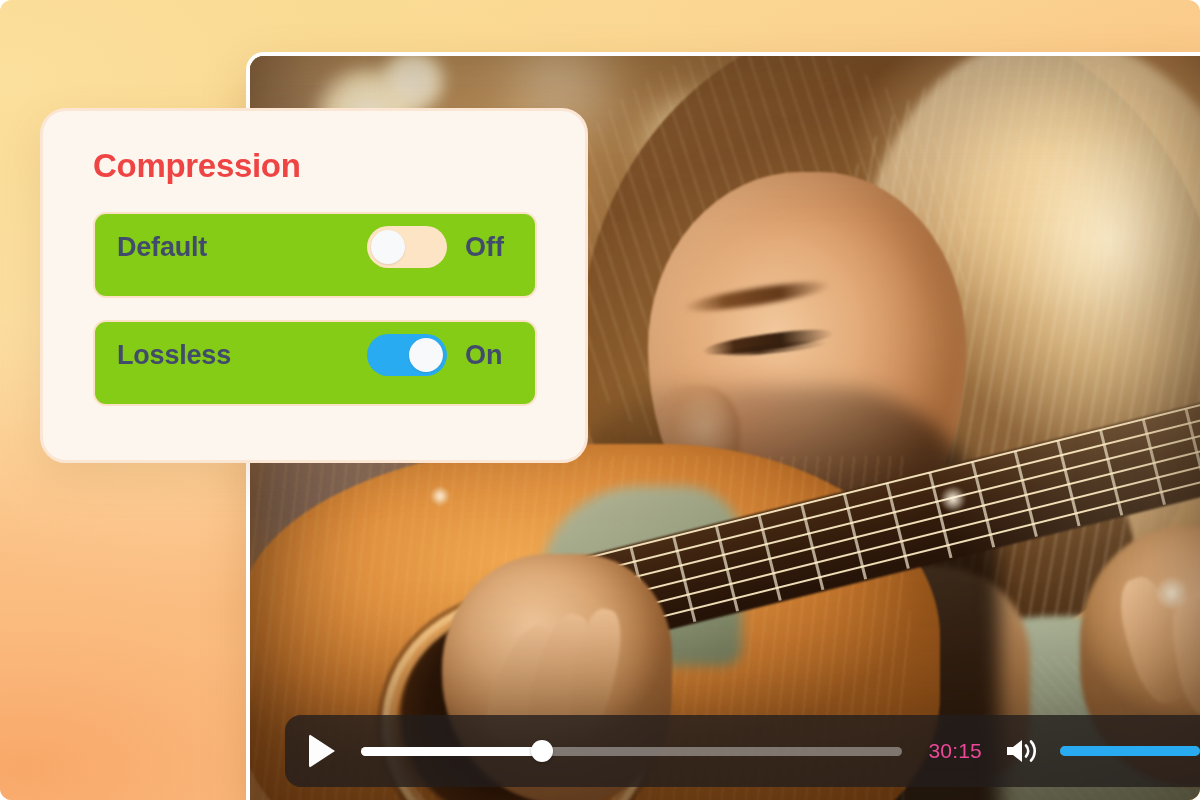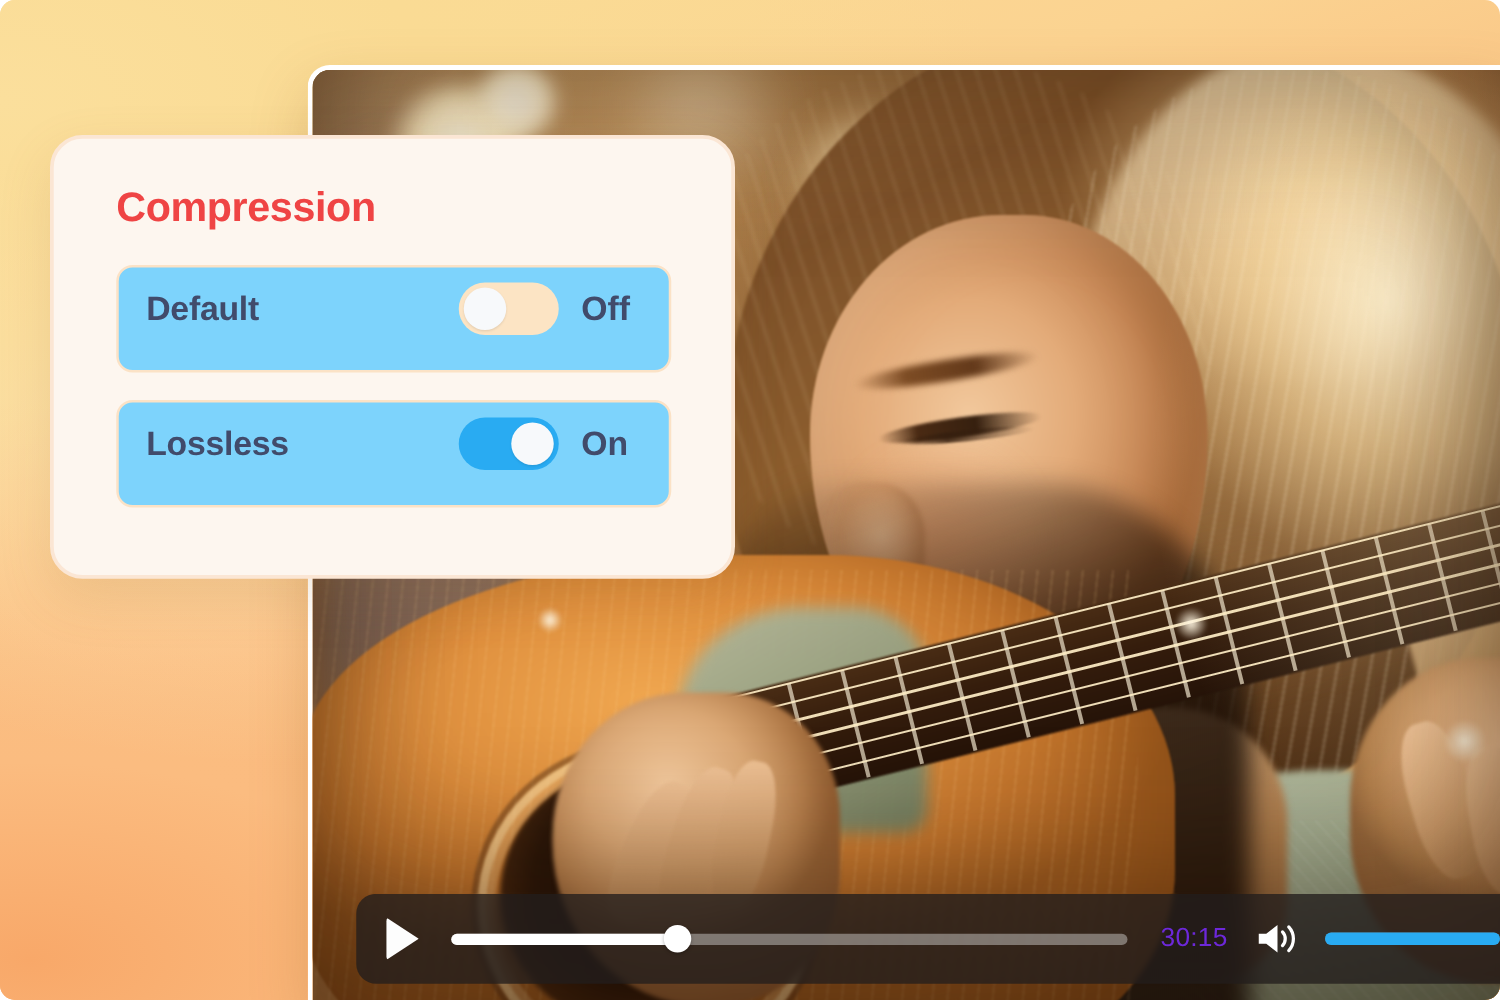--- a/index.html
+++ b/index.html
@@ -310,21 +310,21 @@
     position:absolute;left:0;top:0;height:100%;width:33.5%;
     background:#ffffff;border-radius:5px;
   }
   .progress-handle{
     position:absolute;top:50%;left:33.5%;
     width:22px;height:22px;margin-top:-11px;margin-left:-11px;
     background:#ffffff;border-radius:50%;cursor:pointer;
     box-shadow:0 1px 3px rgba(0,0,0,.3);
   }
   .time{
-    flex:0 0 auto;color:#6d28d9;font-size:21px;font-weight:400;
+    flex:0 0 auto;color:#ec4899;font-size:21px;font-weight:400;
     letter-spacing:.2px;margin-right:22px;white-space:nowrap;
   }
   .vol-icon{flex:0 0 auto;margin-right:20px;cursor:pointer;display:flex;align-items:center;}
   .vol-track{
     flex:0 0 auto;width:140px;height:10px;border-radius:5px;
     background:rgba(230,230,230,.3);position:relative;cursor:pointer;
     margin-right:0;
   }
   .vol-fill{position:absolute;left:0;top:0;height:100%;width:100%;background:#29ABF2;border-radius:5px;}
 
@@ -337,21 +337,21 @@
     box-sizing:border-box;
     box-shadow:0 16px 42px rgba(170,110,50,.16);
     padding:38px 48px 0 50px;
   }
   .card-title{
     color:#ef4444;font-size:33px;font-weight:bold;letter-spacing:-.3px;
     margin:0 0 30px 0;line-height:1;
   }
   .row{
     height:86px;border:2px solid #FBE2C6;border-radius:13px;
-    background:#7dd3fc;
+    background:#84cc16;
     display:flex;align-items:center;
     padding:0 22px 16px 22px;box-sizing:border-box;
     margin-bottom:22px;cursor:pointer;
   }
   .row-label{
     color:#414B6B;font-size:27px;font-weight:bold;flex:1 1 auto;letter-spacing:-.2px;
   }
   .switch{
     width:80px;height:42px;border-radius:21px;position:relative;flex:0 0 auto;
     margin-right:18px;cursor:pointer;

